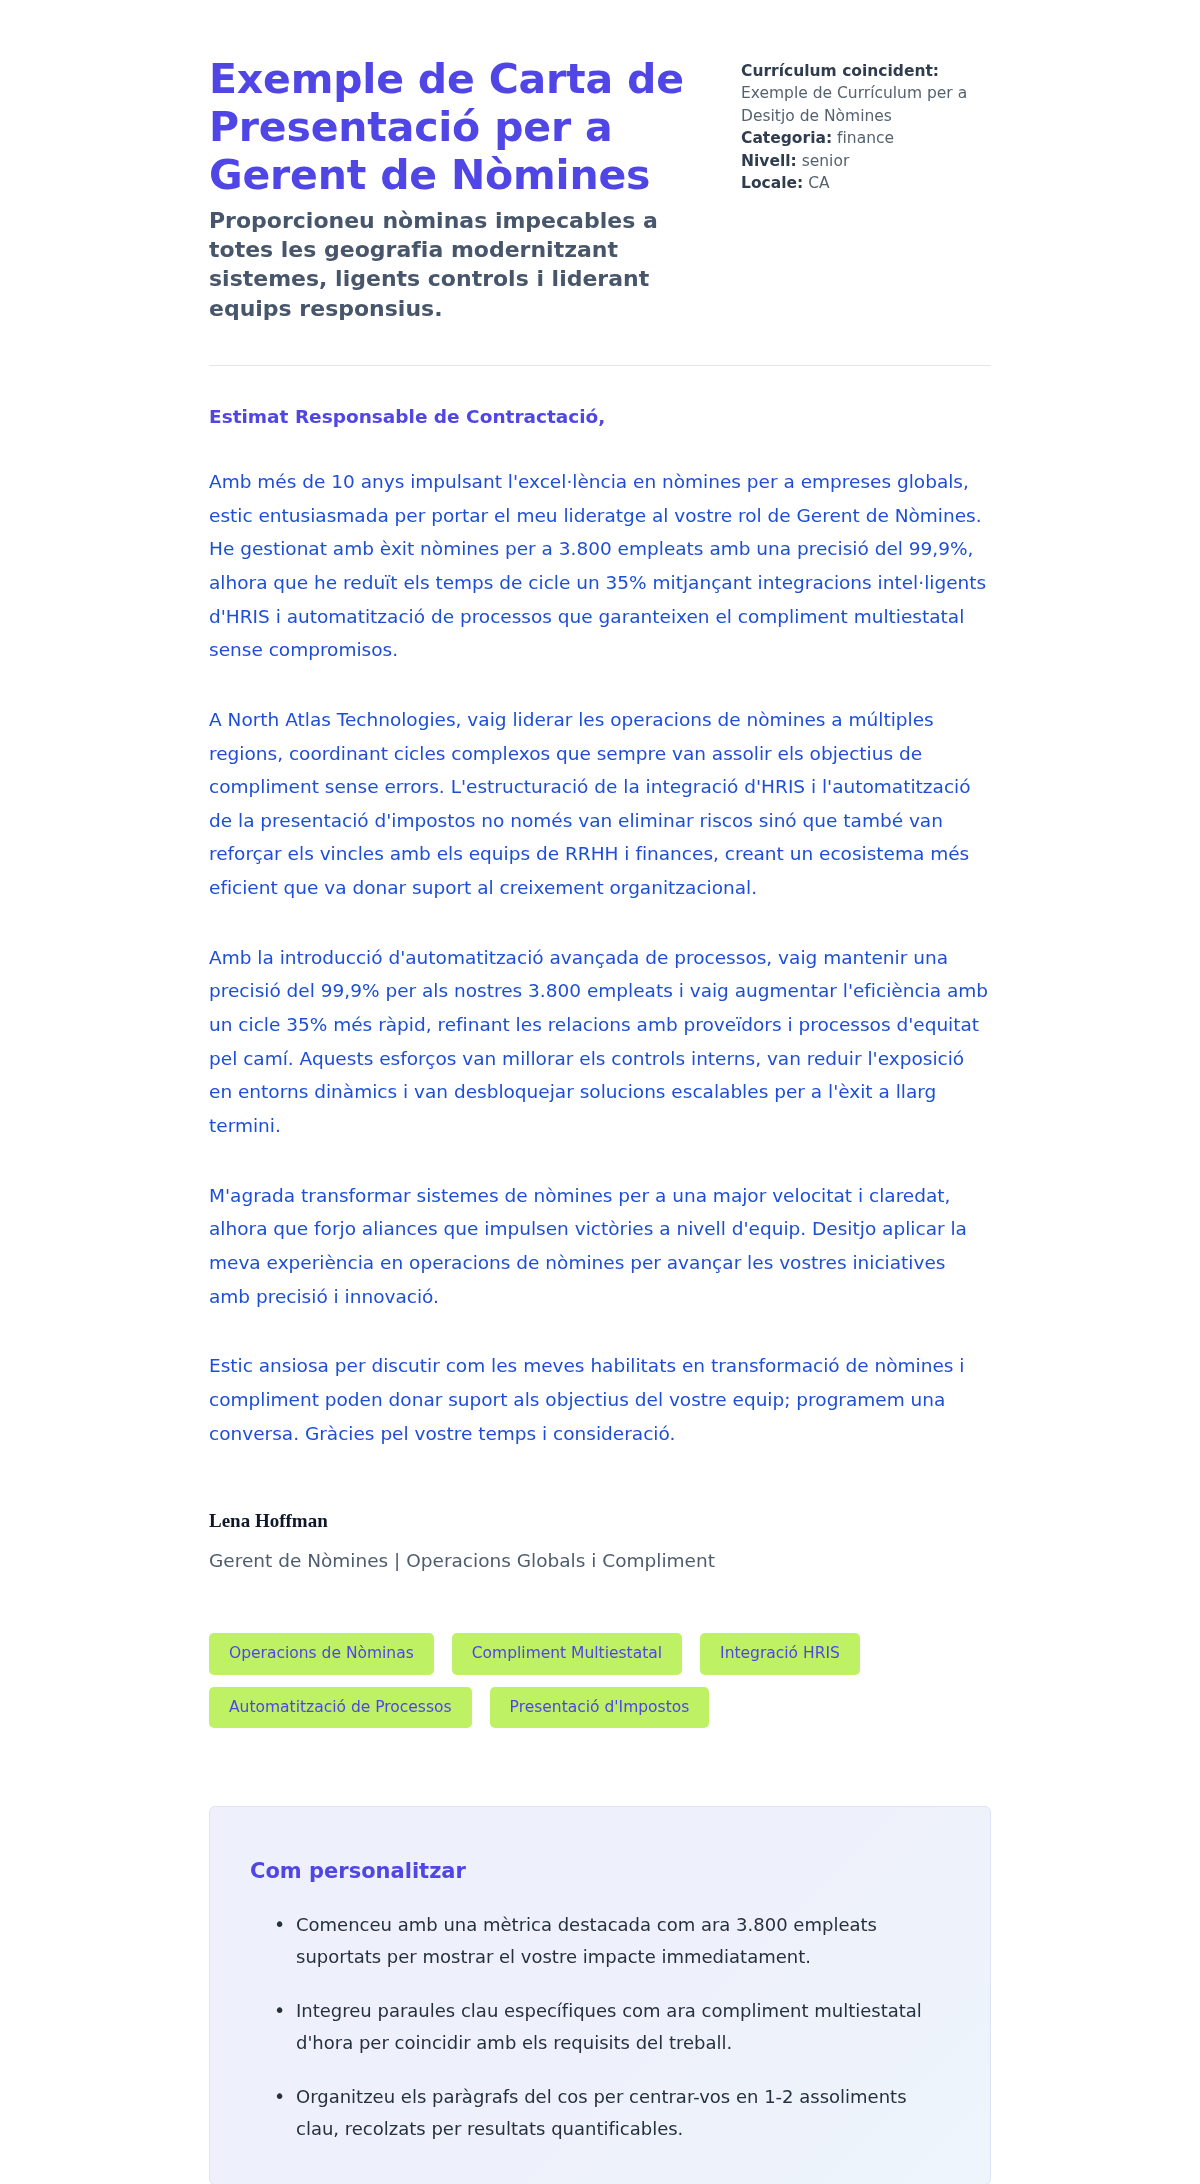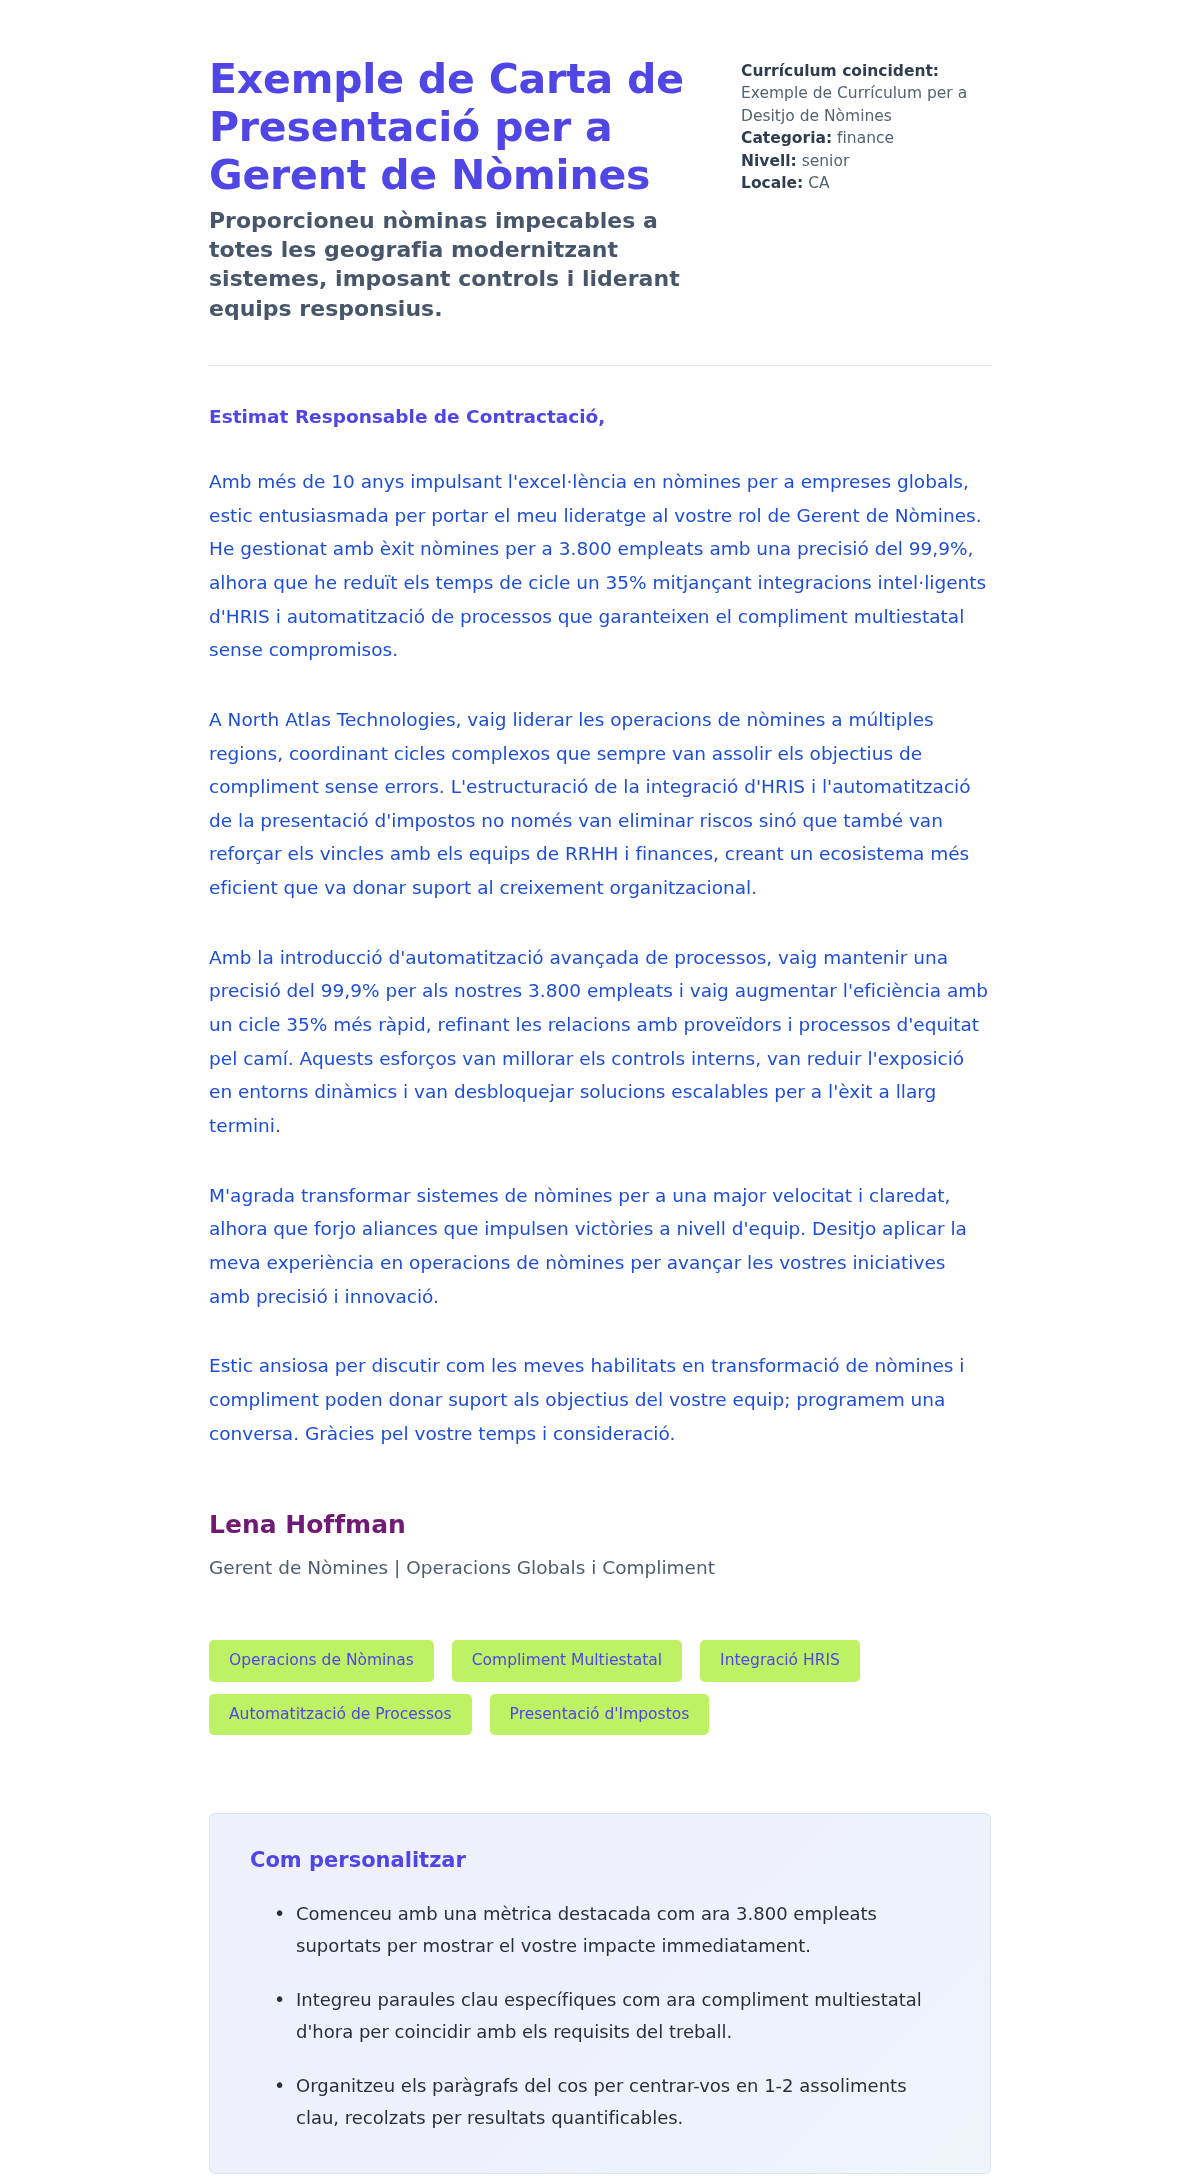--- a/index.html
+++ b/index.html
@@ -88,24 +88,25 @@
     font-size: 18.5px;
     line-height: 1.82;
     color: #1d4ed8;
     margin: 0 0 36px 0;
     max-width: 1000px;
   }
 
   
   .signature { margin-top: 60px; }
   .sign-name {
-    font-size: 25px;
-    font-weight: bold;
-    color: #701a75;
+    font-size: 19px;
+    font-weight: bold;
+    color: #0f172a;
     margin: 0 0 18px 0;
+    font-family: Liberation Serif, serif;
   }
   .sign-role {
     font-size: 18.5px;
     color: #4e5c6e;
     margin: 0;
   }
 
   
   .tags {
     display: flex;
@@ -122,21 +123,21 @@
     border-radius: 5px;
     white-space: nowrap;
   }
 
   
   .callout {
     margin-top: 78px;
     background: linear-gradient(135deg, #eef0fc 0%, #eef1fb 55%, #eef5fb 100%);
     border: 1px solid #dfe3f6;
     border-radius: 6px;
-    padding: 34px 40px 38px 40px;
+    padding: 52px 40px 38px 40px;
   }
   .callout-title {
     font-size: 21px;
     font-weight: bold;
     color: #4f46e5;
     margin: 0 0 26px 0;
   }
   .callout-list {
     margin: 0;
     padding: 0 0 0 24px;
@@ -163,21 +164,21 @@
 </style>
 </head>
 <body>
 
 <div class="page">
 
   <div class="header">
 
     <div class="header-left">
       <h1 class="doc-title">Exemple de Carta de Presentació per a Gerent de Nòmines</h1>
-      <p class="doc-subtitle">Proporcioneu nòminas impecables a totes les geografia modernitzant sistemes, imposant controls i liderant equips responsius.</p>
+      <p class="doc-subtitle">Proporcioneu nòminas impecables a totes les geografia modernitzant sistemes, ligents controls i liderant equips responsius.</p>
     </div>
 
     <div class="header-right">
       <span class="meta-line">
         <span class="meta-label">Currículum coincident:</span>
       </span>
       <span class="meta-resume-name">Exemple de Currículum per a Desitjo de Nòmines</span>
       <span class="meta-line">
         <span class="meta-label">Categoria:</span>
         <span class="meta-val">finance</span>

